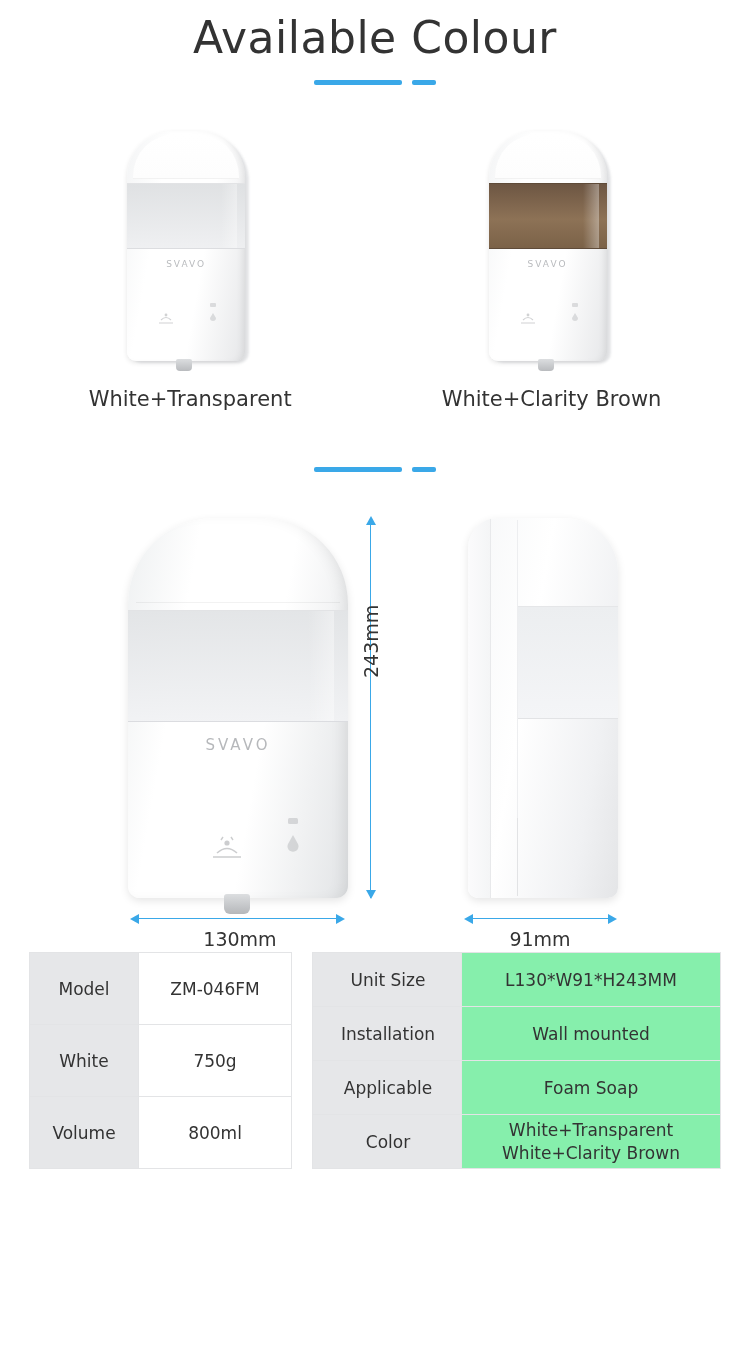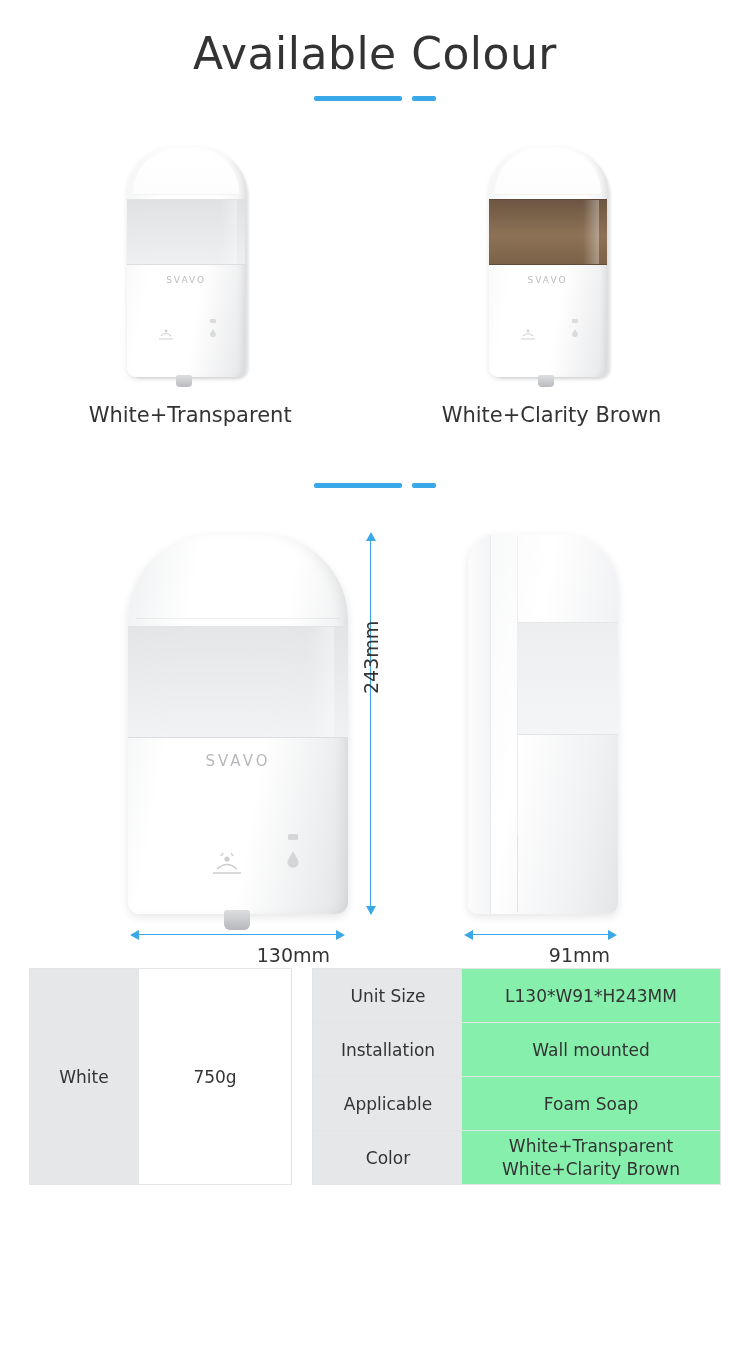--- a/index.html
+++ b/index.html
@@ -203,21 +203,21 @@
   .dim-h{
     position:absolute;height:1px;background:#3aa8e8;
   }
   .dim-h.one{left:134px;top:412px;width:206px;}
   .dim-h.two{left:468px;top:412px;width:144px;}
   .arr.left1{border-top:5px solid transparent;border-bottom:5px solid transparent;border-right:9px solid #3aa8e8;left:130px;top:408px;}
   .arr.right1{border-top:5px solid transparent;border-bottom:5px solid transparent;border-left:9px solid #3aa8e8;left:336px;top:408px;}
   .arr.left2{border-top:5px solid transparent;border-bottom:5px solid transparent;border-right:9px solid #3aa8e8;left:464px;top:408px;}
   .arr.right2{border-top:5px solid transparent;border-bottom:5px solid transparent;border-left:9px solid #3aa8e8;left:608px;top:408px;}
   .dim-label{
-    position:absolute;font-size:19px;color:#333;text-align:right;
+    position:absolute;font-size:19px;color:#333;text-align:center;
   }
   .dim-label.w1{left:150px;top:422px;width:180px;}
   .dim-label.w2{left:470px;top:422px;width:140px;}
 
   
   .tables{
     display:flex;
     justify-content:center;
     gap:20px;
     margin-top:6px;
@@ -236,21 +236,21 @@
   }
   .tbl-left td.k{width:96px;background:#e6e7e9;}
   .tbl-left td.v{width:140px;background:#ffffff;}
   .tbl-right td.k{width:134px;background:#e6e7e9;padding-left:8px;}
   .tbl-right td.v{width:246px;background:#86efac;}
   .v small{display:block;line-height:1.35;font-size:17px;}
 </style>
 </head>
 <body>
 
-<div style="padding-top:32px;">
+<div style="padding-top:16px;">
   <div class="section-title">Available Colour</div>
   <div class="title-underline">
     <span class="bar-long"></span>
     <span class="bar-short"></span>
   </div>
 
   <div class="colour-row">
 
     <div class="colour-item">
       <div class="disp">
@@ -367,22 +367,30 @@
     <div class="arr right2"></div>
     <div class="dim-label w2">91mm</div>
 
   </div>
 
   <div class="tables">
 
     <table class="tbl-left">
       <tbody>
         <tr>
+          <td class="k">Model</td>
+          <td class="v">ZM-046FM</td>
+        </tr>
+        <tr>
           <td class="k">White</td>
           <td class="v">750g</td>
+        </tr>
+        <tr>
+          <td class="k">Volume</td>
+          <td class="v">800ml</td>
         </tr>
       </tbody>
     </table>
 
     <table class="tbl-right">
       <tbody>
         <tr>
           <td class="k">Unit Size</td>
           <td class="v">L130*W91*H243MM</td>
         </tr>

